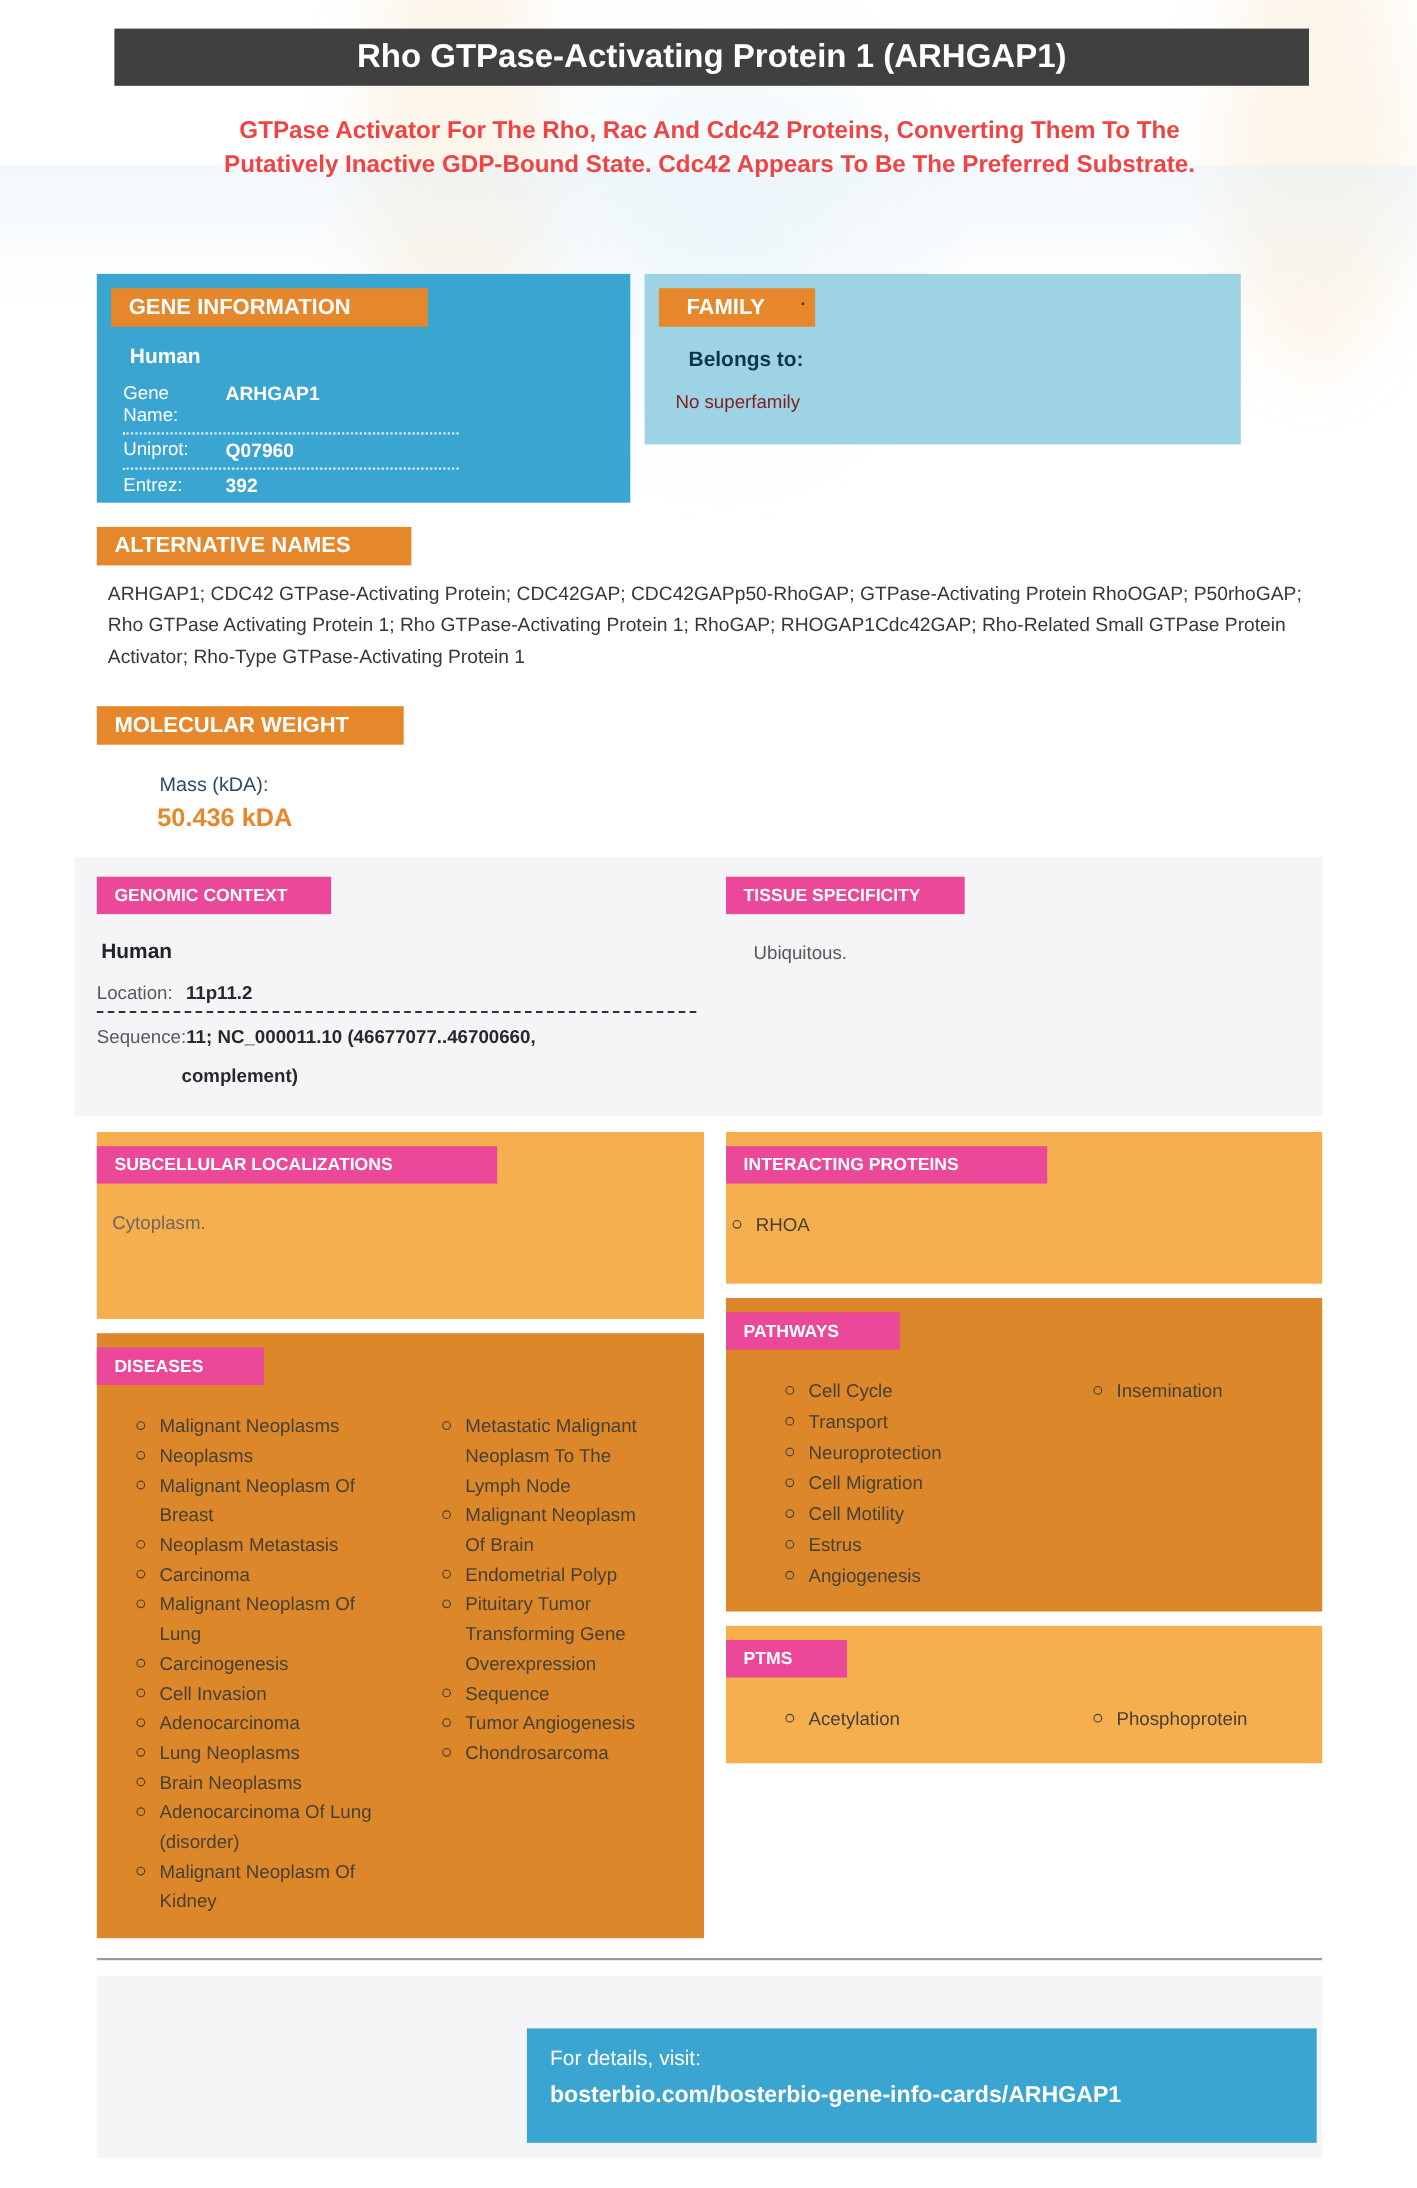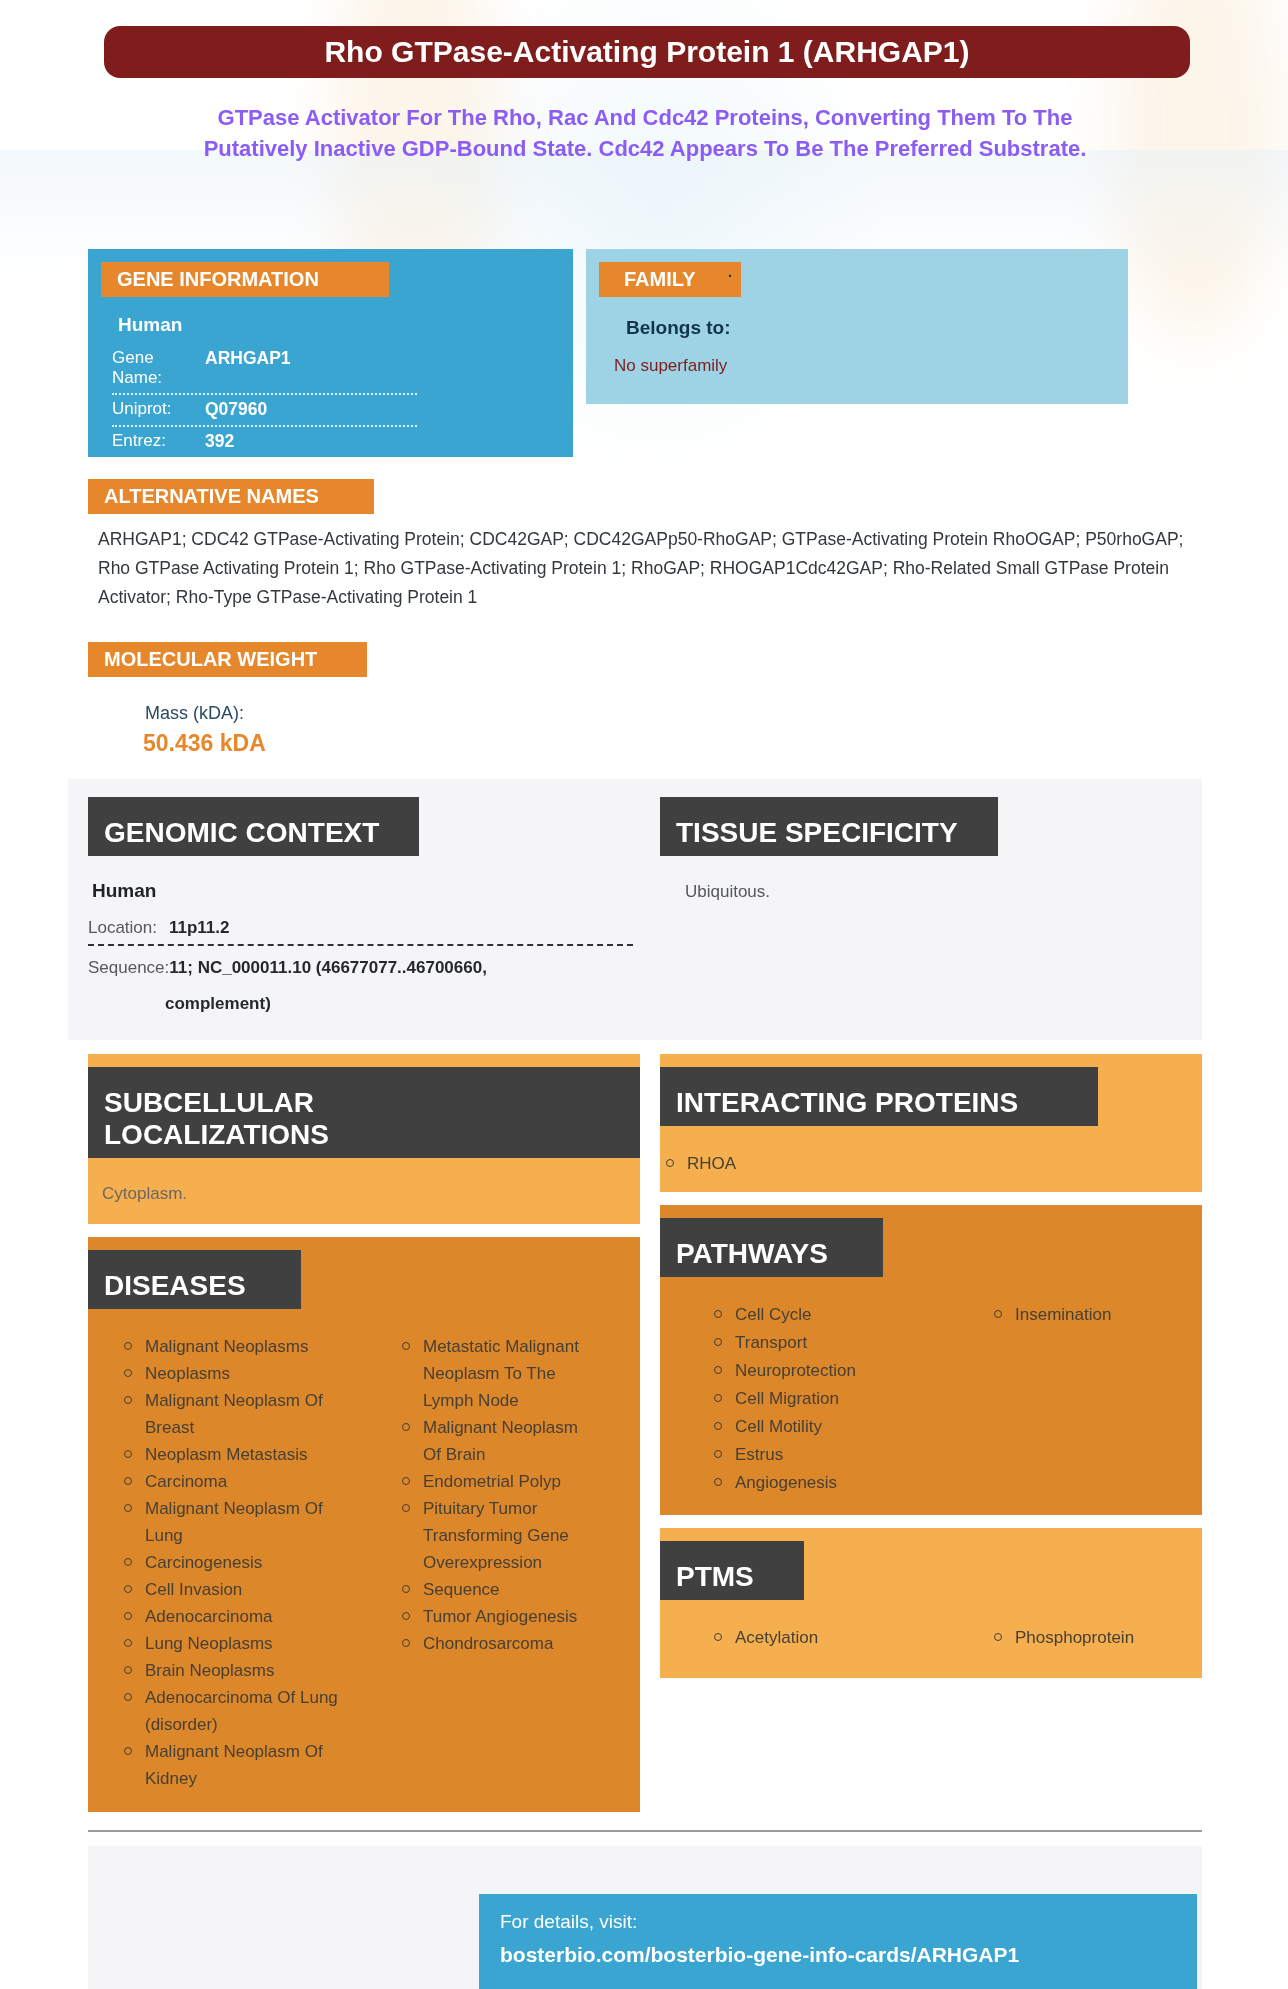--- a/index.html
+++ b/index.html
@@ -15,34 +15,34 @@
        background:rgba(233,174,80,0.12);filter:blur(28px);}
   .wm3{left:1110px;top:-80px;width:170px;height:420px;border-radius:50%;
        background:rgba(233,174,80,0.12);filter:blur(28px);}
   .wm4{left:0;top:150px;width:100%;height:130px;
        background:linear-gradient(to bottom, rgba(228,240,248,0.45), rgba(228,240,248,0));}
 
   .content{position:relative;z-index:1;margin:0 86px 0 88px;width:1114px;}
 
   
   .title-bar{
-    margin:26px 12px 0 16px;height:52px;line-height:52px;background:#7f1d1d;
-    color:#fff;font-weight:700;font-size:30px;text-align:center;white-space:nowrap;overflow:hidden;border-radius:16px;
+    margin:26px 12px 0 16px;height:52px;line-height:52px;background:#404040;
+    color:#fff;font-weight:700;font-size:30px;text-align:center;white-space:nowrap;overflow:hidden;
   }
   .subtitle{
     margin:24px auto 0;width:950px;text-align:center;
-    font-size:22px;line-height:31px;font-weight:700;color:#8b5cf6;
+    font-size:22px;line-height:31px;font-weight:700;color:#ef4444;
   }
   .stray-dot{position:absolute;left:640px;top:238px;font-size:14px;font-weight:700;color:#2a2a2a;}
 
   
   .obadge{display:inline-block;background:#E7872B;color:#fff;font-weight:700;
           font-size:20px;padding:6px 30px 6px 16px;}
-  .tbadge{display:inline-block;background:#404040;color:#fff;font-weight:700;
-          font-size:28px;padding:20px 40px 7px 16px;}
+  .tbadge{display:inline-block;background:#ec4899;color:#fff;font-weight:700;
+          font-size:16px;padding:9px 40px 7px 16px;}
   .pr-xxl{padding-right:95px;}
   .pr-xl{padding-right:80px;}
   .pr-lg{padding-right:70px;}
   .pr-md{padding-right:55px;}
   .pr-sm{padding-right:50px;text-align:center;}
 
   
   .row1{display:flex;gap:13px;margin-top:85px;align-items:flex-start;}
   .box-gene{width:485px;min-height:195px;background:#3BA5D1;}
   .box-gene .obadge{margin:13px 0 0 13px;}

